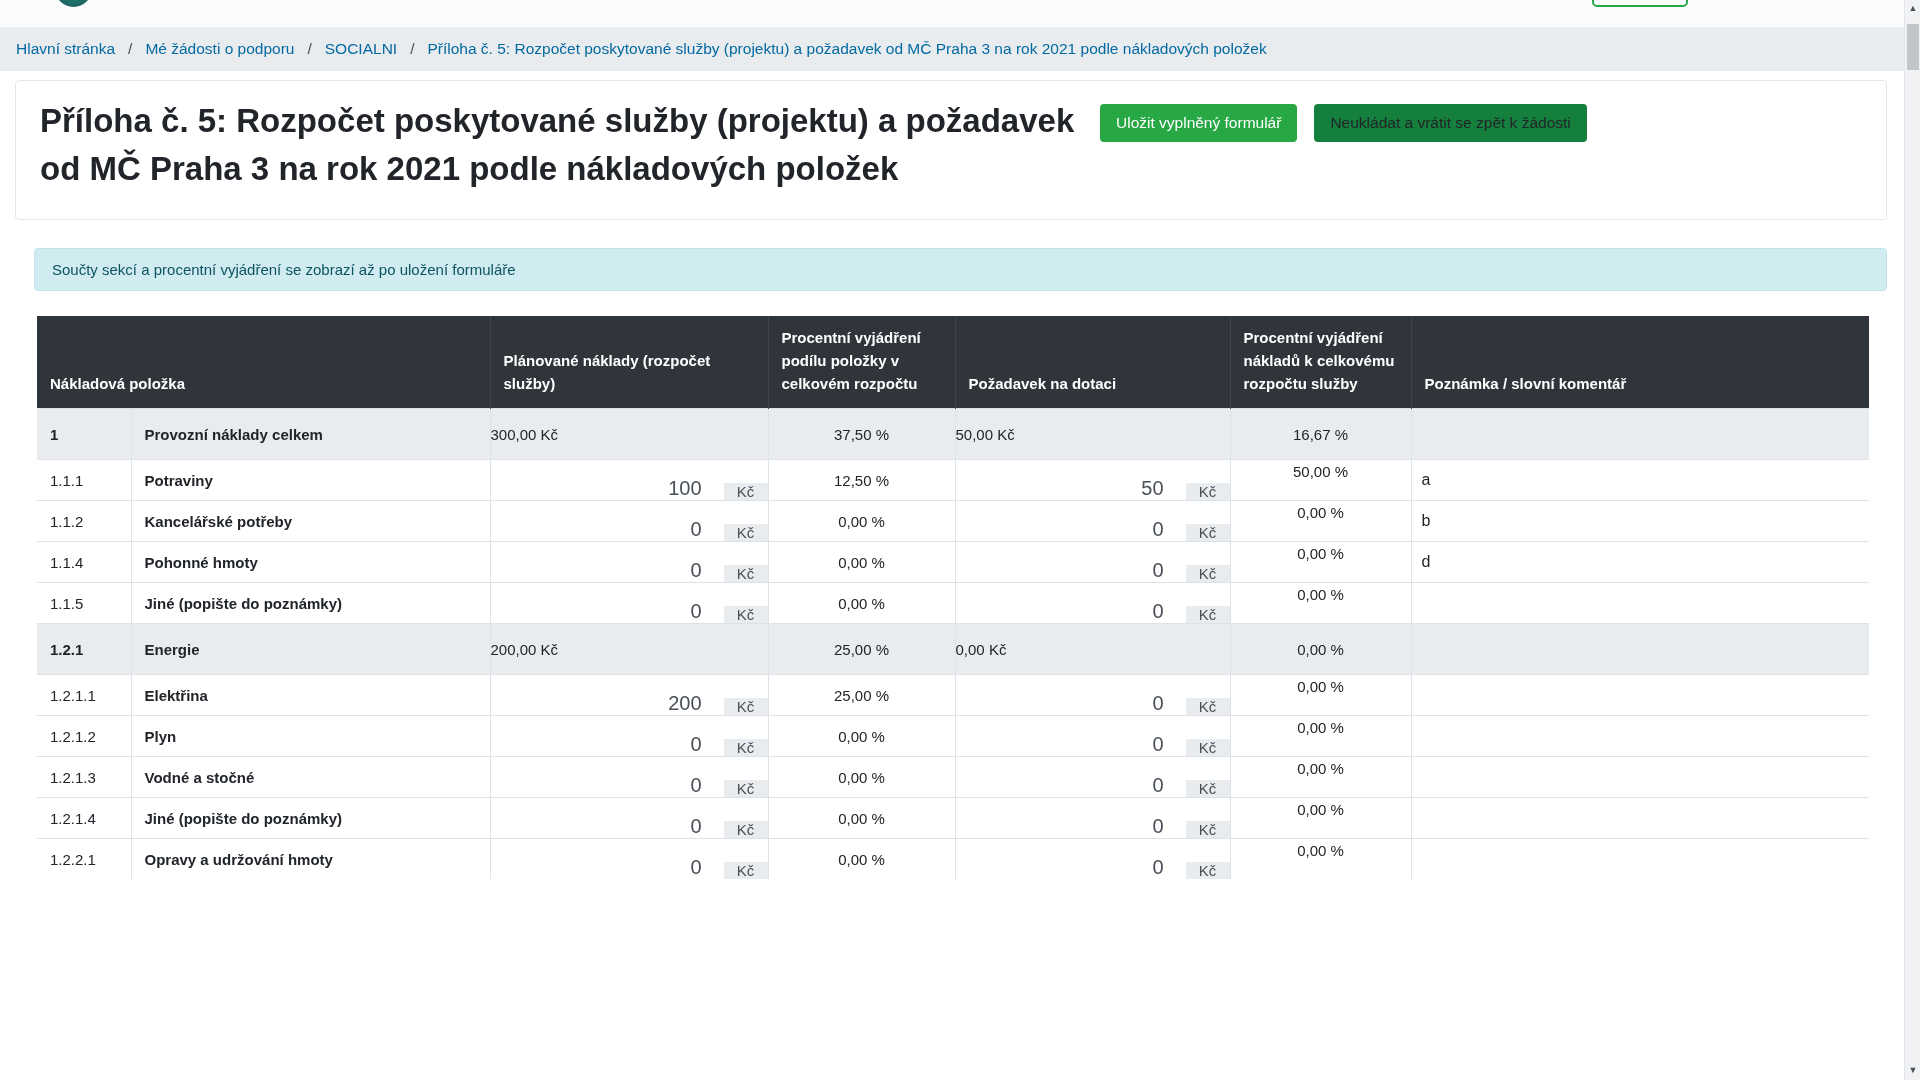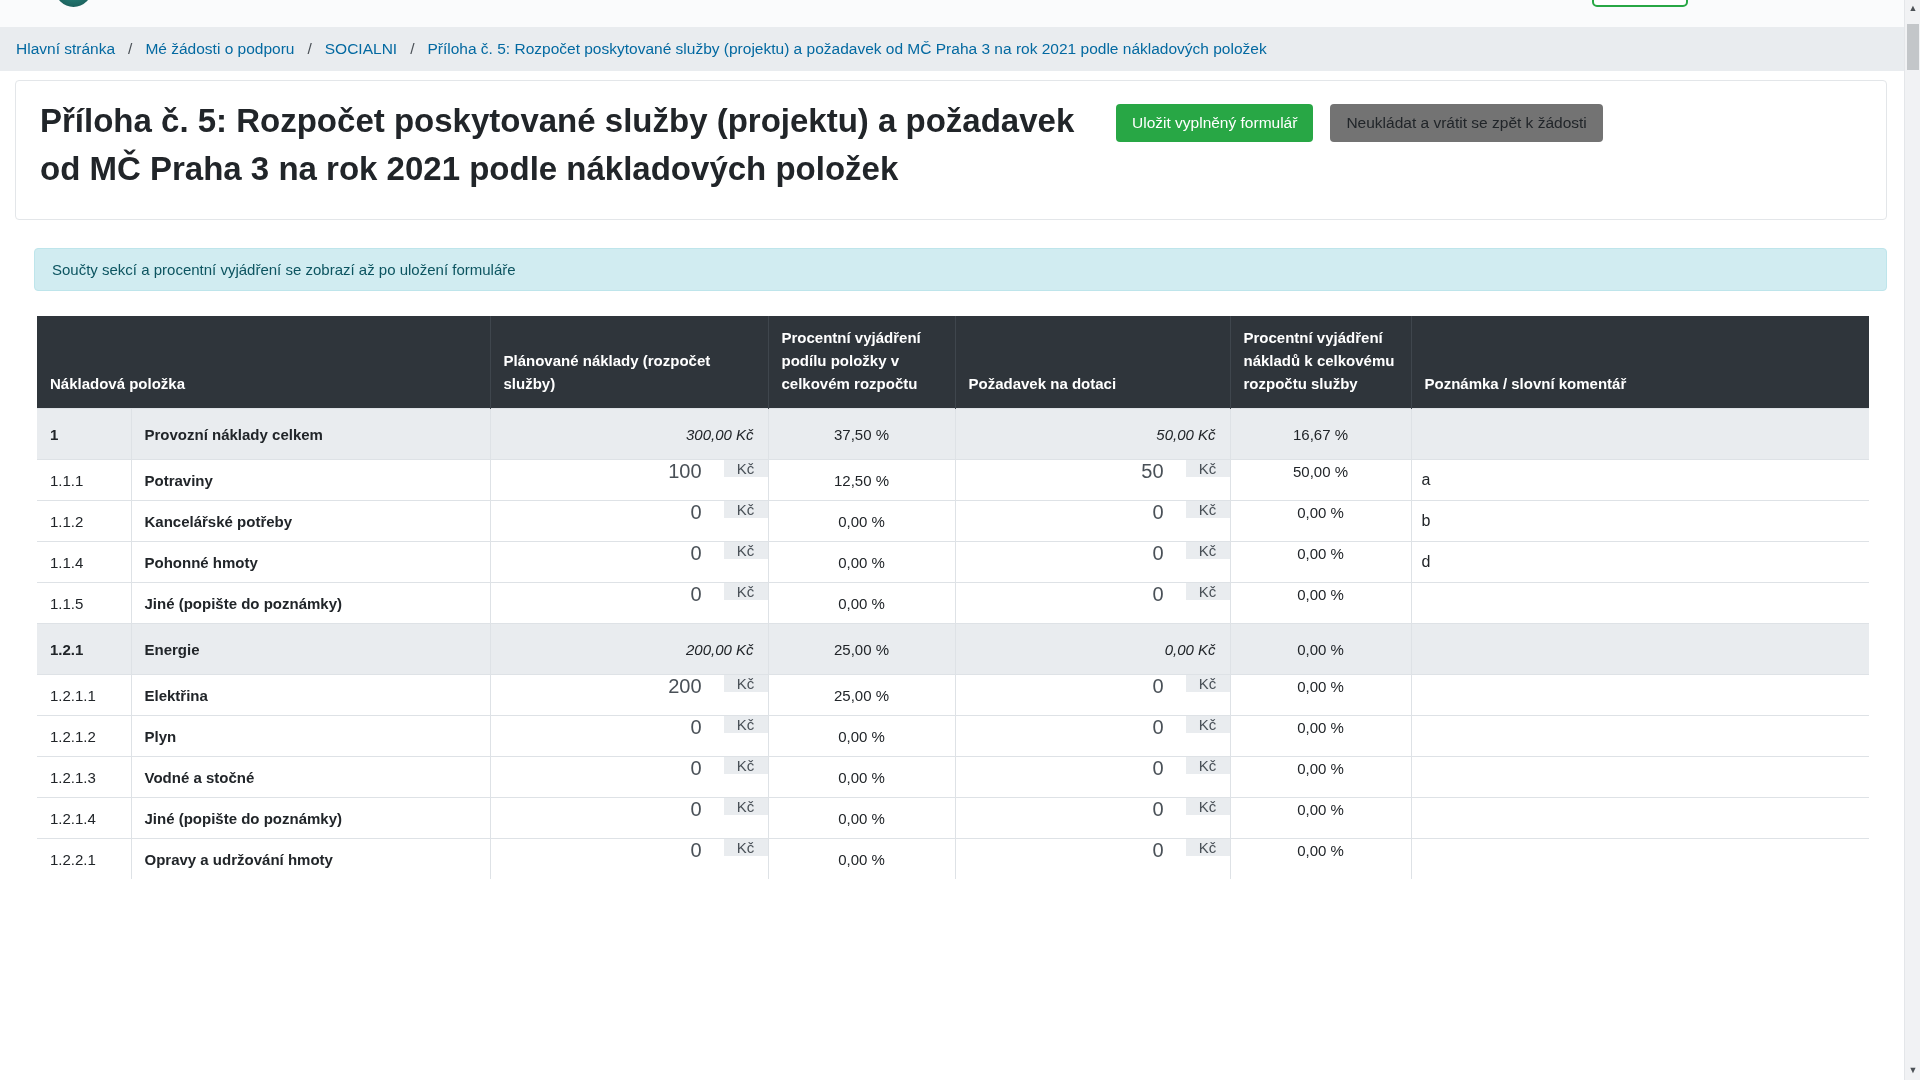--- a/index.html
+++ b/index.html
@@ -82,22 +82,22 @@
   }
   .btn {
     border: none;
     border-radius: 4px;
     font-family: "Liberation Sans", sans-serif;
     font-size: 15.5px;
     padding: 10px 16px;
     cursor: pointer;
     white-space: nowrap;
   }
-  .btn-save { background: #28a745; color: #ffffff; margin-left: 16px; }
-  .btn-cancel { background: #737373; color: #212529; }
+  .btn-save { background: #28a745; color: #ffffff; }
+  .btn-cancel { background: #15803d; color: #212529; }
 
   
   .alert-info {
     margin: 28px 33px 0 34px;
     background: #d1ecf1;
     border: 1px solid #bee5eb;
     border-radius: 4px;
     color: #0c5460;
     font-size: 15px;
     padding: 12px 17px;
@@ -129,27 +129,27 @@
     border-left: 1px solid #dee2e6;
     vertical-align: middle;
   }
   tbody td:first-child { border-left: none; }
   tr.row-summary td { height: 51px; background: #e9ecef; }
   tr.row-input td { height: 40px; background: #ffffff; }
 
   .cell-id { padding-left: 13px; color: #212529; }
   tr.row-summary .cell-id, tr.row-summary .cell-label { font-weight: 700; }
   .cell-label { padding-left: 13px; font-weight: 700; }
-  .cell-money { text-align: right; padding-right: 14px; font-style: italic; }
+  .cell-money { padding-right: 14px; }
   .cell-pct { text-align: center; }
   .cell-pct-top { vertical-align: top; padding-top: 3px; }
   .cell-note { padding-left: 10px; font-size: 16px; }
 
   .cell-igroup { padding: 0; }
-  .igroup { display: flex; align-items: flex-start; height: 40px; }
+  .igroup { display: flex; align-items: flex-end; height: 40px; }
   .money-input {
     flex: 1 1 auto;
     width: 40px;
     border: none;
     outline: none;
     background: transparent;
     text-align: right;
     padding-right: 22px;
     font-family: "Liberation Sans", sans-serif;
     font-size: 20px;

